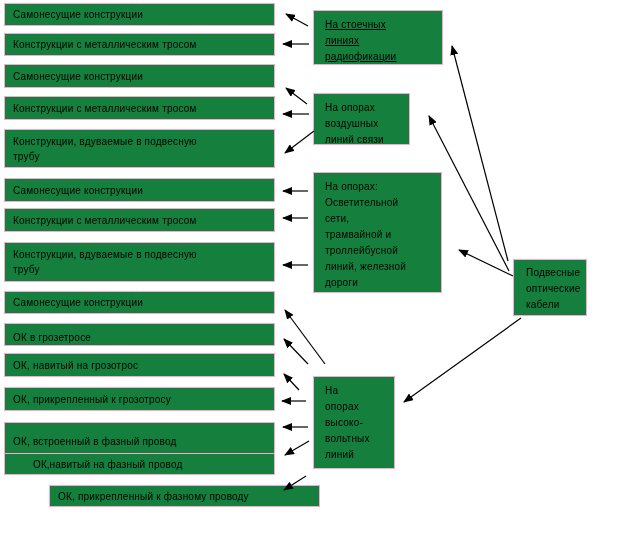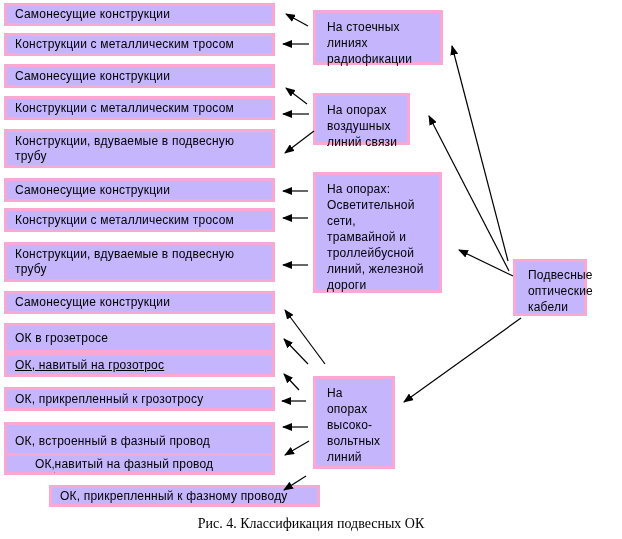--- a/index.html
+++ b/index.html
@@ -1,22 +1,22 @@
 <!DOCTYPE html>
 <html><head>
 <meta charset="utf-8">
 <style>
   html,body{margin:0;padding:0;background:#fff;}
   #stage{
     position:relative;width:622px;height:539px;background:#fff;overflow:hidden;
     font-family:"Liberation Sans","DejaVu Sans",sans-serif;color:#000;
   }
   .box{
-    position:absolute;box-sizing:border-box;border:3px solid #f9a8d4;background:#c4b5fd;
-    font-size:12px;line-height:15px;letter-spacing:0.2px;white-space:pre-line;
+    position:absolute;box-sizing:border-box;border:1px solid #f9a8d4;background:#15803d;
+    font-size:10px;line-height:15px;letter-spacing:0.2px;white-space:pre-line;
   }
   .leaf{
     left:4px;width:271px;display:flex;align-items:center;padding:0 6px 0 8px;
   }
   .cat{padding:6px 4px 0 11px;line-height:16px;}
   .root{padding:5px 4px 0 12px;line-height:16px;}
   #arrows{position:absolute;left:0;top:0;pointer-events:none;}
   #arrows line{stroke:#000;stroke-width:1.2;}
   .squiggle{
     text-decoration-line:underline;
@@ -38,28 +38,28 @@
   <div class="box leaf" style="top:33px;height:23px;"><span>Конструкции с металлическим тросом</span></div>
   <div class="box leaf" style="top:64px;height:24px;"><span>Самонесущие конструкции</span></div>
   <div class="box leaf" style="top:96px;height:24px;"><span>Конструкции с металлическим тросом</span></div>
   <div class="box leaf" style="top:129px;height:39px;"><span>Конструкции, вдуваемые в подвесную
 трубу</span></div>
   <div class="box leaf" style="top:178px;height:24px;"><span>Самонесущие конструкции</span></div>
   <div class="box leaf" style="top:208px;height:24px;"><span>Конструкции с металлическим тросом</span></div>
   <div class="box leaf" style="top:242px;height:40px;"><span>Конструкции, вдуваемые в подвесную
 трубу</span></div>
   <div class="box leaf" style="top:291px;height:23px;"><span>Самонесущие конструкции</span></div>
-  <div class="box leaf" style="top:323px;height:30px;"><span>ОК в грозетросе</span></div>
-  <div class="box leaf" style="top:353px;height:24px;text-decoration:underline;"><span>ОК, навитый на грозотрос</span></div>
+  <div class="box leaf" style="top:323px;height:23px;align-items:flex-end;"><span>ОК в грозетросе</span></div>
+  <div class="box leaf" style="top:353px;height:24px;"><span>ОК, навитый на грозотрос</span></div>
   <div class="box leaf" style="top:387px;height:24px;"><span>ОК, прикрепленный к грозотросу</span></div>
   <div class="box leaf" style="top:422px;height:39px;"><span>ОК, встроенный в фазный провод</span></div>
   <div class="box leaf" style="top:453px;height:22px;padding-left:28px;"><span><span>ОК</span><span class="squiggle">‚</span><span>навитый на фазный провод</span></span></div>
   <div class="box leaf" style="top:485px;height:22px;margin-left:45px;"><span>ОК, прикрепленный к фазному проводу</span></div>
 
-  <div class="box cat" style="left:313px;top:10px;width:130px;height:55px;"><span>На стоечных
+  <div class="box cat" style="left:313px;top:10px;width:130px;height:55px;text-decoration:underline;"><span>На стоечных
 линиях
 радиофикации</span></div>
   <div class="box cat" style="left:313px;top:172px;width:129px;height:121px;"><span>На опорах:
 Осветительной
 сети,
 трамвайной и
 троллейбусной
 линий, железной
 дороги</span></div>
   <div class="box cat" style="left:313px;top:93px;width:97px;height:52px;"><span>На опорах
@@ -95,14 +95,13 @@
     <line x1="306" y1="401" x2="282" y2="401" marker-end="url(#ah)"></line>
     <line x1="308" y1="427" x2="283" y2="427" marker-end="url(#ah)"></line>
     <line x1="309" y1="441" x2="285" y2="455" marker-end="url(#ah)"></line>
     <line x1="306" y1="476" x2="284" y2="490" marker-end="url(#ah)"></line>
     <line x1="508" y1="261" x2="452" y2="46" marker-end="url(#ah)"></line>
     <line x1="509" y1="271" x2="429" y2="116" marker-end="url(#ah)"></line>
     <line x1="513" y1="276" x2="459" y2="250" marker-end="url(#ah)"></line>
     <line x1="521" y1="318" x2="404" y2="402" marker-end="url(#ah)"></line>
   </svg>
 
-  <div id="caption">Рис. 4. Классификация подвесных ОК</div>
 </div>
 
 </body></html>

